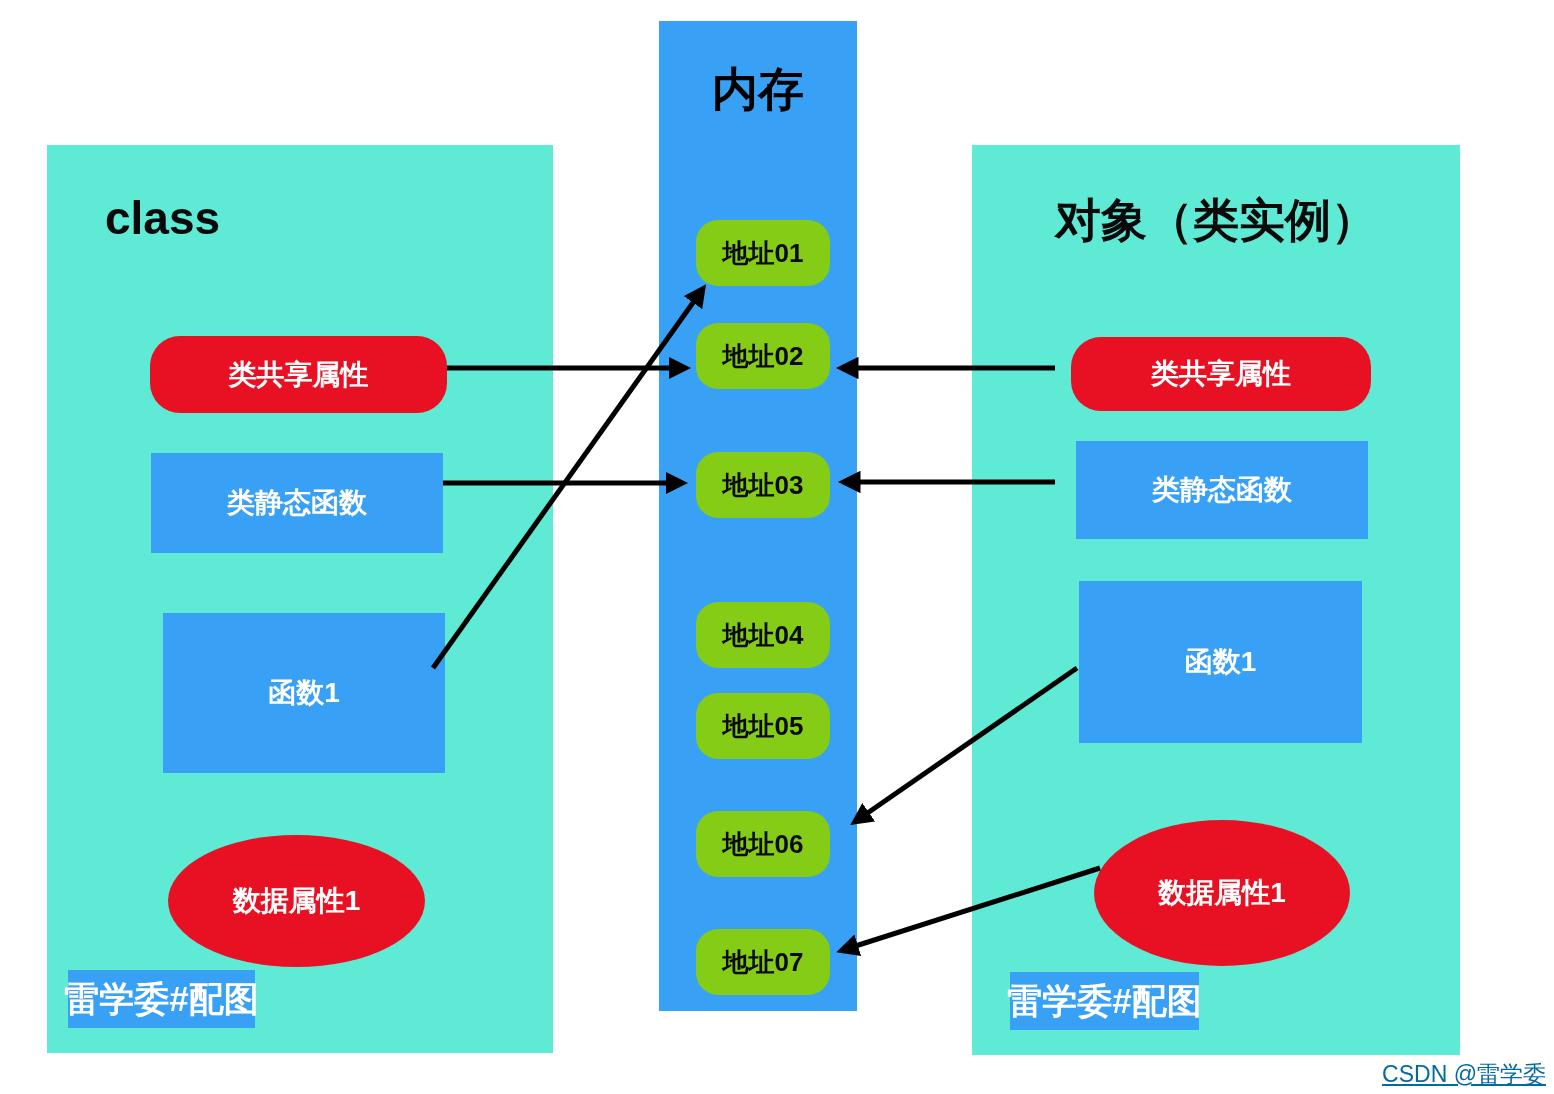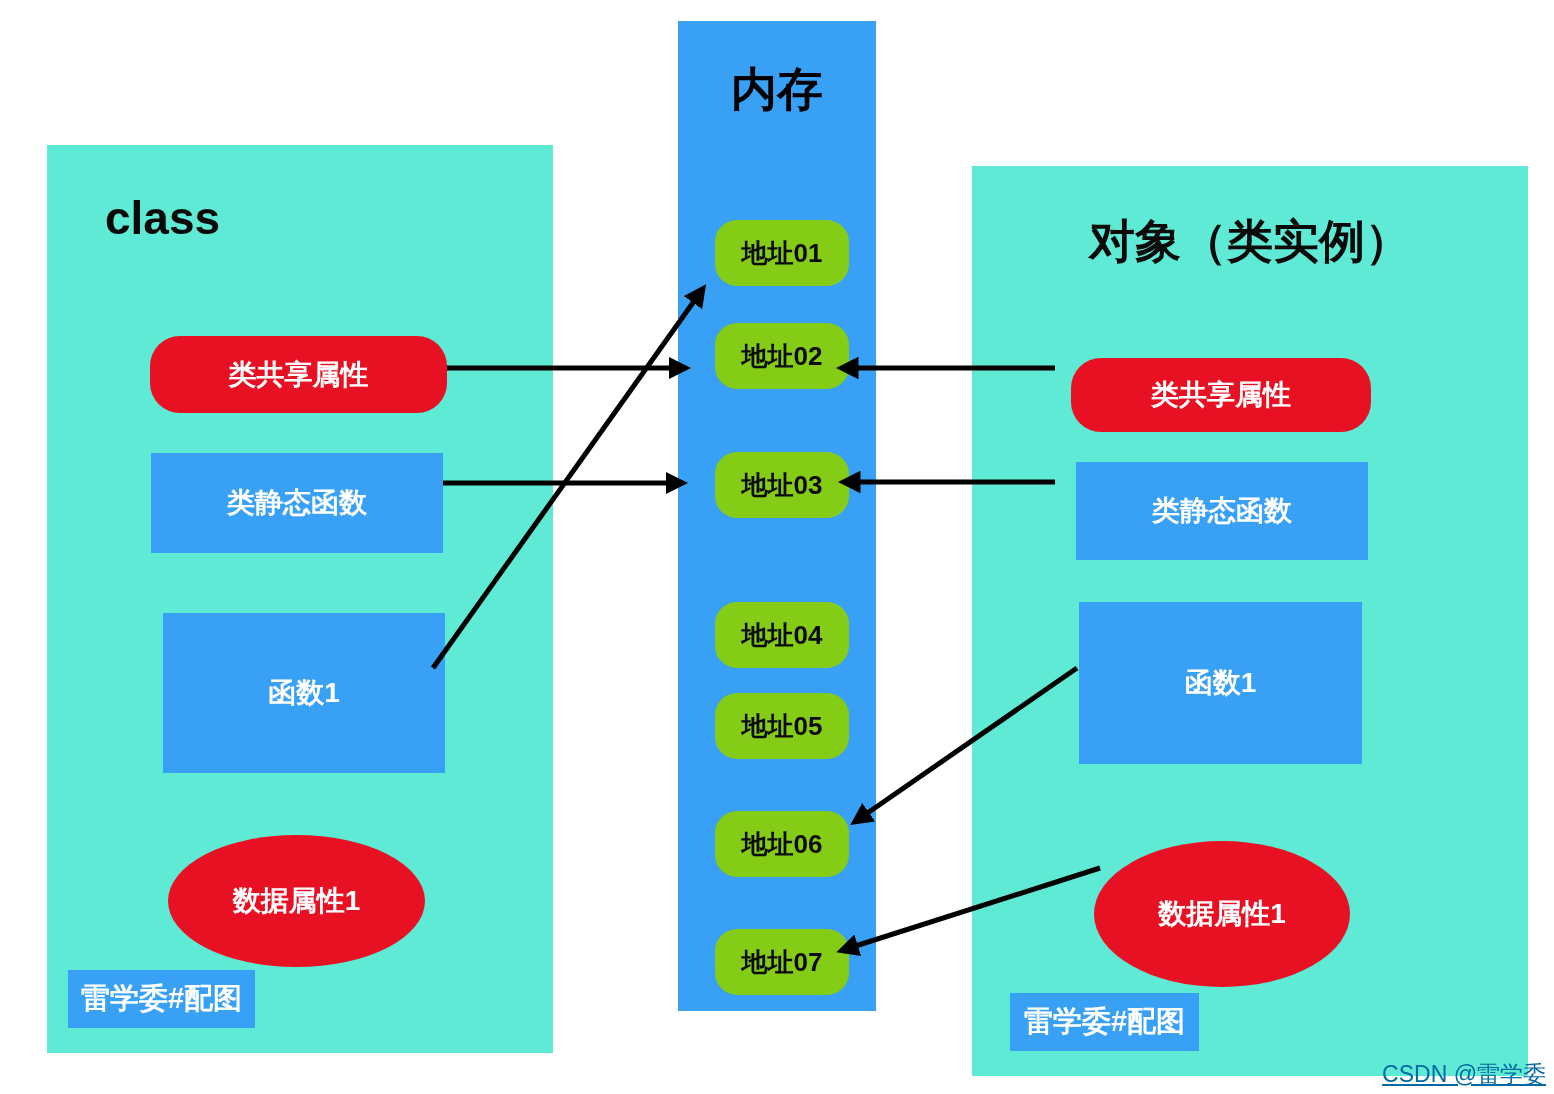--- a/index.html
+++ b/index.html
@@ -2,22 +2,22 @@
 <html><head>
 <meta charset="utf-8">
 <style>
   html,body { margin:0; padding:0; background:#ffffff; }
   .stage {
     position:relative; width:1554px; height:1094px; background:#ffffff;
     font-family:"Liberation Sans","DejaVu Sans",sans-serif; overflow:hidden;
   }
   .panel { position:absolute; background:#5eead4; }
   #class-panel  { left:47px;  top:145px; width:506px; height:908px; }
-  #memory-col   { left:659px; top:21px;  width:198px; height:990px; background:#38a0f5;margin-left:19px; }
-  #object-panel { left:972px; top:145px; width:556px; height:910px;margin-top:21px; }
+  #memory-col   { left:659px; top:21px;  width:198px; height:990px; background:#38a0f5; }
+  #object-panel { left:972px; top:145px; width:488px; height:910px; }
 
   .panel-title {
     position:absolute; color:#0a0a0a; font-weight:bold; font-size:46px;
     line-height:1.1; white-space:nowrap;
   }
   #class-title  { left:58px; top:48px; }
   #object-title { left:0; top:50px; width:100%; text-align:center; }
   #memory-title { left:0; top:38px; width:100%; text-align:center; color:#000; font-weight:bold; font-size:46px; position:absolute; }
 
   .node {
@@ -37,21 +37,21 @@
 
   
   #object-shared { left:99px;  top:192px; width:300px; height:74px; }
   #object-static { left:104px; top:296px; width:292px; height:98px; }
   #object-fn1    { left:107px; top:436px; width:283px; height:162px; }
   #object-data   { left:122px; top:675px; width:256px; height:146px; }
   #object-credit { left:38px;  top:827px; width:189px; height:58px; }
 
   .credit {
     position:absolute; background:#38a0f5; color:#ffffff; font-weight:bold;
-    font-size:29px; display:flex; align-items:center; justify-content:center; white-space:nowrap;
+    font-size:35px; display:flex; align-items:center; justify-content:center; white-space:nowrap;
   }
 
   .addr {
     position:absolute; left:37px; width:134px; height:66px; background:#84cc16;
     border-radius:22px; display:flex; align-items:center; justify-content:center;
     color:#0a0a0a; font-weight:bold; font-size:26px;
   }
   #addr-1 { top:199px; } #addr-2 { top:302px; } #addr-3 { top:431px;border-radius:22px; }
   #addr-4 { top:581px; } #addr-5 { top:672px; } #addr-6 { top:790px; }
   #addr-7 { top:908px; }

